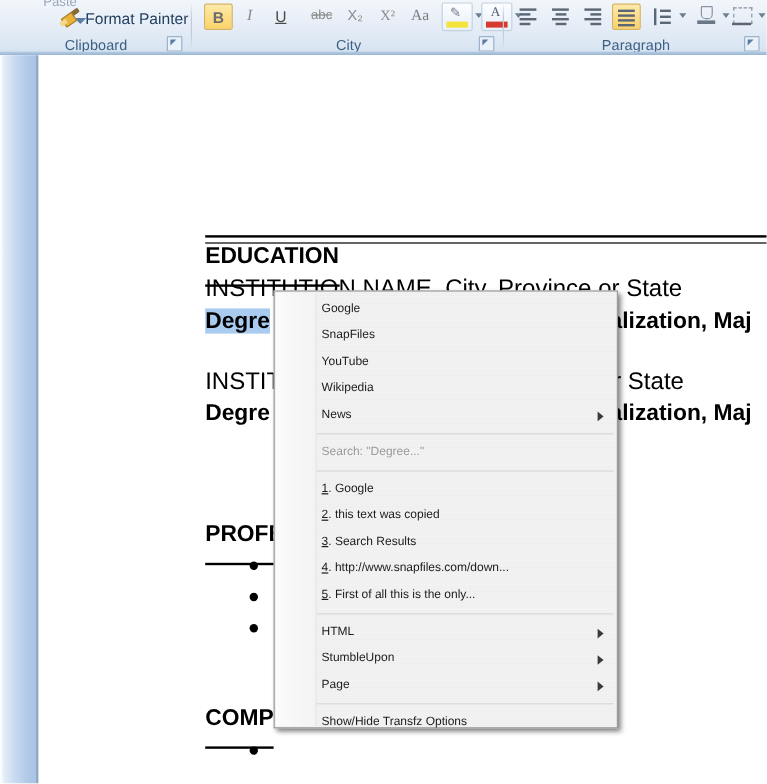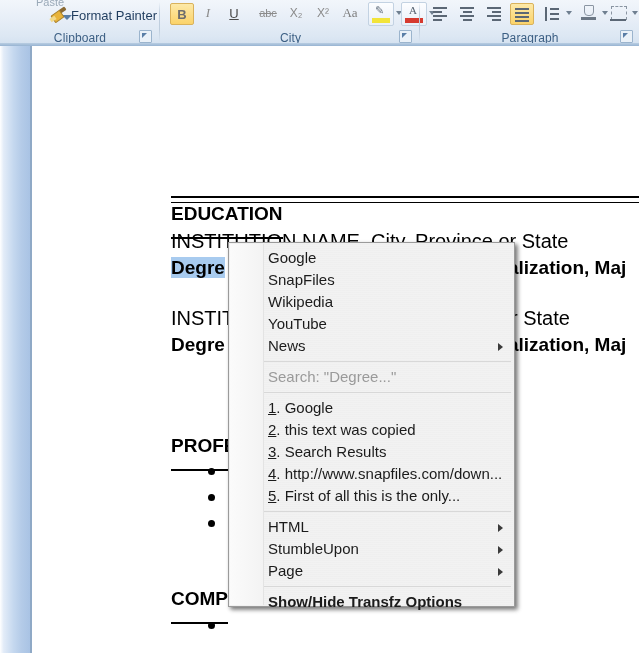--- a/index.html
+++ b/index.html
@@ -120,25 +120,25 @@
     position:absolute;left:1px;top:1px;width:33px;bottom:1px;
     background:linear-gradient(to right,#fbfbfb,#f3f3f3);
     border-right:1px solid #e3e3e3;
   }
   #ctxbody{position:absolute;left:35px;top:1px;right:1px;bottom:1px;
     background:
       repeating-linear-gradient(0deg,rgba(0,0,0,.012) 0px,rgba(0,0,0,.012) 1px,transparent 1px,transparent 2px),
       #f2f2f2;}
   .mi{
     position:relative;height:22px;line-height:22px;
-    padding-left:4px;font-size:15px;color:#1b1b1b;
+    padding-left:4px;font-size:10px;color:#1b1b1b;
     white-space:nowrap;
   }
   .mi .acc{text-decoration:underline;}
-  .mi.bold{font-weight:bold;}
+  .mi.bold{font-weight:normal;}
   .mi.dim{color:#9a9a9a;}
   .mi .arrow{
     position:absolute;right:10px;top:8px;width:0;height:0;
     border-top:4px solid transparent;border-bottom:4px solid transparent;
     border-left:5px solid #3a3a3a;
   }
   .msep{height:1px;background:#d8d8d8;margin:4px 2px 4px 0;}
   .mpad{height:3px;}
 </style>
 </head>
@@ -163,21 +163,21 @@
     <div class="rb-dialog" style="right:8px;"></div>
   </div>
   <div class="rb-sep" style="left:159px;"></div>
 
   <div class="rb-group" id="g-font">
     <div class="fbtn on" style="left:9px;font-weight:bold;color:#6d6d6d;">B</div>
     <div class="fbtn" style="left:36px;font-style:italic;font-family:'Liberation Serif',serif;color:#8b8b8b;">I</div>
     <div class="fbtn" style="left:62px;text-decoration:underline;">U</div>
     <div class="fbtn" style="left:96px;font-size:11px;text-decoration:line-through;color:#8b8b8b;">abc</div>
     <div class="fbtn" style="left:124px;font-size:12px;color:#8b8b8b;">X₂</div>
-    <div class="fbtn" style="left:151px;font-size:12px;color:#8b8b8b;">X²</div>
+    <div class="fbtn" style="left:151px;font-size:12px;color:#8b8b8b;font-family:Liberation Serif, serif;">X²</div>
     <div class="fbtn" style="left:178px;font-family:'Liberation Serif',serif;color:#7d7d7d;">Aa</div>
 
     <div class="colbtn" style="left:207px;">
       <span class="glyph">✎</span>
       <span class="bar" id="hl-bar" style="background: rgb(242, 228, 58);"></span>
       <span class="caret" style="position:absolute;right:-9px;top:8px;width:0;height:0;border-left:3.5px solid transparent;border-right:3.5px solid transparent;border-top:4px solid #6f7f90;"></span>
     </div>
     <div class="colbtn" style="left:240px;">
       <span class="glyph" style="left:7px;font-family:'Liberation Serif',serif;color:#55616f;">A</span>
       <span class="bar" id="fc-bar" style="background: rgb(214, 58, 47);"></span>
@@ -281,22 +281,22 @@
 
 <div id="ctxshadow"></div>
 <div id="ctxmenu">
   <div id="ctxgutter"></div>
   <div id="ctxbody">
 
     <div class="mpad"></div>
 
     <div class="mi"><span>Google</span></div>
     <div class="mi"><span>SnapFiles</span></div>
+    <div class="mi"><span>YouTube</span></div>
     <div class="mi"><span>Wikipedia</span></div>
-    <div class="mi"><span>YouTube</span></div>
     <div class="mi"><span>News</span><span class="arrow"></span></div>
 
     <div class="msep"></div>
 
     <div class="mi dim">Search: "Degree..."</div>
 
     <div class="msep"></div>
 
     <div class="mi"><span class="acc">1</span><span>. Google</span></div>
     <div class="mi"><span class="acc">2</span><span>. this text was copied</span></div>

